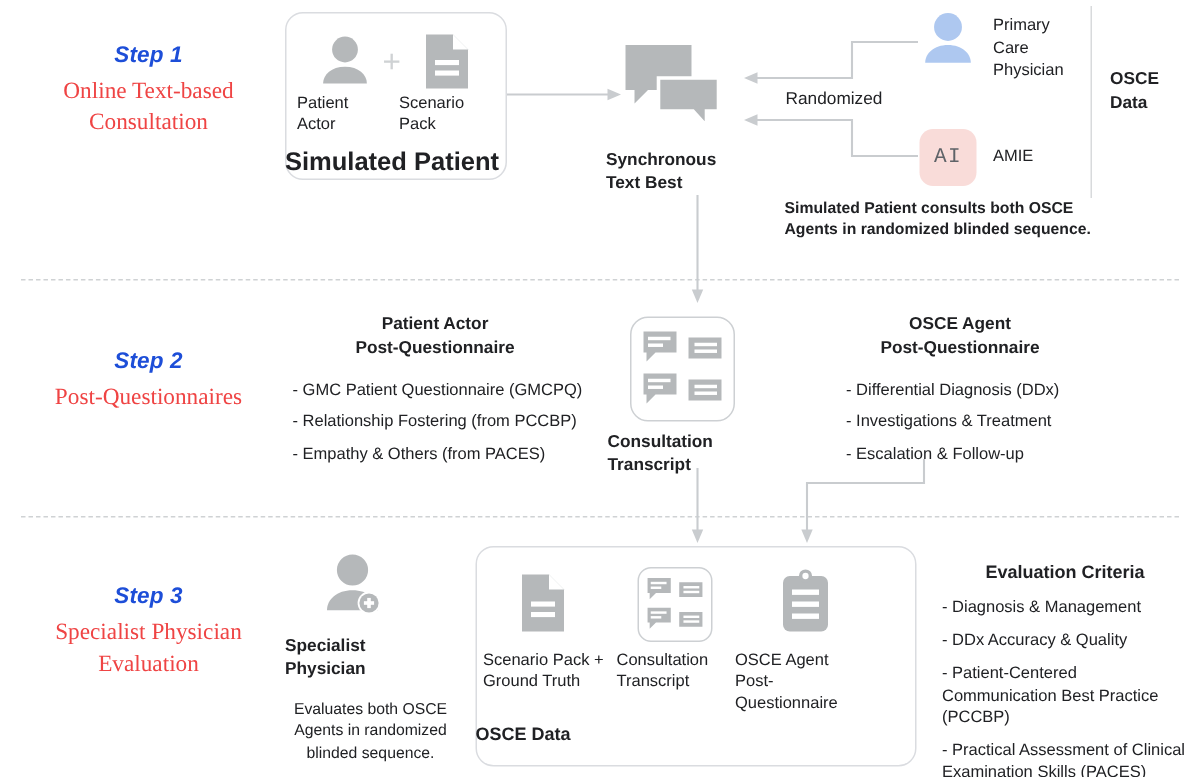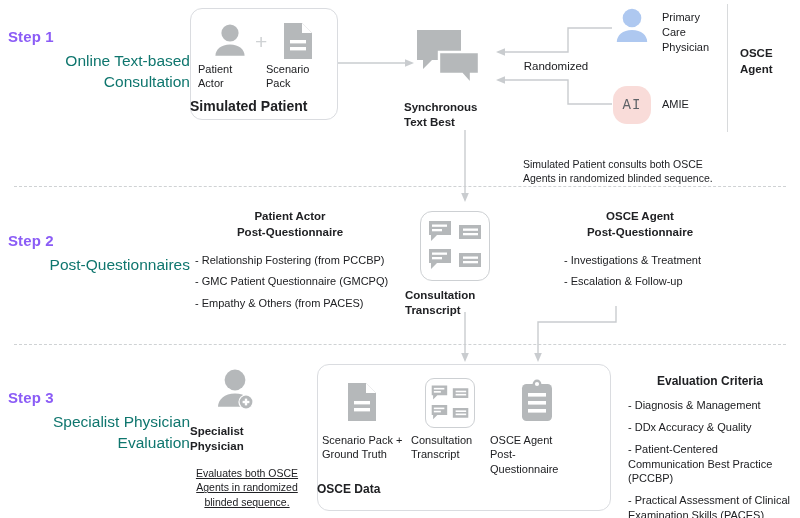--- a/index.html
+++ b/index.html
@@ -12,25 +12,26 @@
   .abs { position:absolute; }
 
   
   .hr-dashed {
     position:absolute; left:14px; width:772px; height:0;
     border-top:1.5px dashed #cfd2d4;
   }
 
   
   .step-num {
-    font-size:15px; font-weight:bold; color:#8b5cf6; text-align:left;
+    font-size:15px; font-weight:bold; color:#1d4ed8; text-align:center;
     letter-spacing:.1px;
+    font-style:italic;
   }
   .step-title {
-    font-size:15.5px; color:#0f766e; text-align:right; line-height:1.35;
+    font-size:15.5px; color:#ef4444; text-align:center; line-height:1.35;font-family:Liberation Serif, serif;
   }
 
   
   .hdr {
     font-size:11.5px; font-weight:bold; text-align:center; line-height:1.35;
     color:#202124;
   }
   .cap {
     font-size:11px; line-height:1.3; color:#202124;
   }
@@ -86,21 +87,21 @@
   <path d="M3 2h18l10 10v26H3z" class="g"></path>
   <path d="M21 2l10 10H21z" fill="#ffffff"></path>
   <rect x="9" y="19" width="16" height="3.4" fill="#ffffff"></rect>
   <rect x="9" y="26" width="16" height="3.4" fill="#ffffff"></rect>
 </svg>
 
 <div class="cap abs" style="left:198px; top:62px; width:64px; white-space:pre-line;">Patient
 Actor</div>
 <div class="cap abs" style="left:266px; top:62px; width:64px; white-space:pre-line;">Scenario
 Pack</div>
-<div class="cap cap-b abs" style="left:190px; top:97px; width:169px; font-size:14px;">Simulated Patient</div>
+<div class="cap cap-b abs" style="left:190px; top:97px; width:169px; font-size:17px;">Simulated Patient</div>
 
 <svg class="arrow-svg" style="left:338px; top:54px;" width="78" height="18">
   <line x1="0" y1="9" x2="68" y2="9" stroke="#c9cccf" stroke-width="1.4"></line>
   <polygon points="76,9 67,5.2 67,12.8" fill="#c9cccf"></polygon>
 </svg>
 
 <svg class="ico" style="left:415px; top:28px;" width="66" height="62" viewBox="0 0 66 62">
   <path d="M2 2h44v30H17l-9 9v-9H2z" class="g"></path>
   <path d="M24 24h40v22h-8v10l-9-10H24z" class="g" stroke="#ffffff" stroke-width="2.4"></path>
 </svg>
@@ -118,47 +119,47 @@
 <div class="abs" style="left:510px; top:60px; width:92px; text-align:center; font-size:11.5px; font-weight:normal;">Randomized</div>
 
 <svg class="ico" style="left:612px; top:8px;" width="40" height="40" viewBox="0 0 40 40">
   <circle cx="20" cy="10" r="9.3" fill="#aec8f0"></circle>
   <path d="M20 22c-9.4 0-15.2 5.6-15.2 11.9h30.4C35.2 27.6 29.4 22 20 22z" fill="#aec8f0"></path>
 </svg>
 <div class="abs" style="left:662px; top:10px; width:80px; font-size:11px; line-height:1.36; white-space:pre-line;">Primary
 Care
 Physician</div>
 
-<div class="ai-chip" style="left:613px; top:86px;border-radius:14px;">
+<div class="ai-chip" style="left:613px; top:86px;">
   <span>AI</span>
 </div>
 <div class="abs" style="left:662px; top:98px; font-size:11px;">AMIE</div>
 
 <div class="divider" style="left:727px; top:4px; height:128px;"></div>
 <div class="abs" style="left:740px; top:45px; width:56px; font-size:11.5px; font-weight:bold; line-height:1.4; white-space:pre-line;">OSCE
-Agent</div>
-
-<div class="note abs" style="left:523px; top:157px; width:250px; white-space:pre-line;">Simulated Patient consults both OSCE
+Data</div>
+
+<div class="note abs" style="left:523px; top:132px; width:250px; white-space:pre-line;font-weight:bold;">Simulated Patient consults both OSCE
 Agents in randomized blinded sequence.</div>
 
 <svg class="arrow-svg" style="left:456px; top:130px;" width="18" height="76">
   <line x1="9" y1="0" x2="9" y2="64" stroke="#c9cccf" stroke-width="1.4"></line>
   <polygon points="9,72 5.2,63 12.8,63" fill="#c9cccf"></polygon>
 </svg>
 
 <div class="abs" style="left:8px; top:232px; width:182px;">
   <div class="step-num">Step 2</div>
   <div class="step-title" style="white-space:pre-line; margin-top:6px;">Post-Questionnaires</div>
 </div>
 
 <div class="hdr abs" style="left:190px; top:209px; width:200px; white-space:pre-line;">Patient Actor
 Post-Questionnaire</div>
 <div class="bullets abs" style="left:195px; top:250px; width:215px;">
+  <div>- GMC Patient Questionnaire (GMCPQ)</div>
   <div>- Relationship Fostering (from PCCBP)</div>
-  <div>- GMC Patient Questionnaire (GMCPQ)</div>
   <div>- Empathy &amp; Others (from PACES)</div>
 </div>
 
 <div class="rbox" style="left:420px; top:211px; width:70px; height:70px; border-color:#cdd0d3;"></div>
 <svg class="ico" style="left:428px; top:219px;" width="54" height="54" viewBox="0 0 54 54">
   <g class="g">
     <path d="M1 2h22v14H9l-6 6v-6H1z"></path>
     <path d="M31 6h22v14H41l6 6-6-6h-10z"></path>
     <path d="M1 30h22v14H9l-6 6v-6H1z"></path>
     <path d="M31 34h22v14H41l6 6-6-6h-10z"></path>
@@ -173,20 +174,21 @@
     <rect x="35" y="37.5" width="15" height="2.3"></rect>
       <rect x="35" y="42" width="15" height="2.3"></rect>
   </g>
 </svg>
 <div class="cap cap-b abs" style="left:405px; top:288px; width:100px; font-size:11.5px; white-space:pre-line;">Consultation
 Transcript</div>
 
 <div class="hdr abs" style="left:545px; top:209px; width:190px; white-space:pre-line;">OSCE Agent
 Post-Questionnaire</div>
 <div class="bullets abs" style="left:564px; top:250px; width:200px;">
+  <div>- Differential Diagnosis (DDx)</div>
   <div>- Investigations &amp; Treatment</div>
   <div>- Escalation &amp; Follow-up</div>
 </div>
 
 <svg class="arrow-svg" style="left:456px; top:312px;" width="18" height="54">
   <line x1="9" y1="0" x2="9" y2="42" stroke="#c9cccf" stroke-width="1.4"></line>
   <polygon points="9,50 5.2,41 12.8,41" fill="#c9cccf"></polygon>
 </svg>
 
 <svg class="arrow-svg" style="left:530px; top:306px;" width="96" height="60">
@@ -203,21 +205,21 @@
 <svg class="ico" style="left:210px; top:369px;" width="50" height="44" viewBox="0 0 50 44">
   <circle cx="25" cy="11" r="10.4" class="g"></circle>
   <path d="M25 24.5c-10.5 0-17 6.2-17 13.3h34c0-7.1-6.5-13.3-17-13.3z" class="g"></path>
   <circle cx="36" cy="33" r="7.6" fill="#ffffff"></circle>
   <circle cx="36" cy="33" r="6.4" class="g"></circle>
   <rect x="32.6" y="31.8" width="6.8" height="2.4" fill="#ffffff"></rect>
   <rect x="34.8" y="29.6" width="2.4" height="6.8" fill="#ffffff"></rect>
 </svg>
 <div class="cap cap-b abs" style="left:190px; top:424px; width:92px; font-size:11.5px; white-space:pre-line;">Specialist
 Physician</div>
-<div class="note abs" style="left:188px; top:466px; width:118px; text-align:center; white-space:pre-line;text-decoration:underline;">Evaluates both OSCE
+<div class="note abs" style="left:188px; top:466px; width:118px; text-align:center; white-space:pre-line;">Evaluates both OSCE
 Agents in randomized
 blinded sequence.</div>
 
 <div class="rbox" style="left:317px; top:364px; width:294px; height:147px;"></div>
 
 <svg class="ico" style="left:345px; top:381px;" width="34" height="42" viewBox="0 0 34 42">
   <path d="M3 2h18l10 10v28H3z" class="g"></path>
   <path d="M21 2l10 10H21z" fill="#ffffff"></path>
   <rect x="9" y="20" width="16" height="3.4" fill="#ffffff"></rect>
   <rect x="9" y="27" width="16" height="3.4" fill="#ffffff"></rect>

